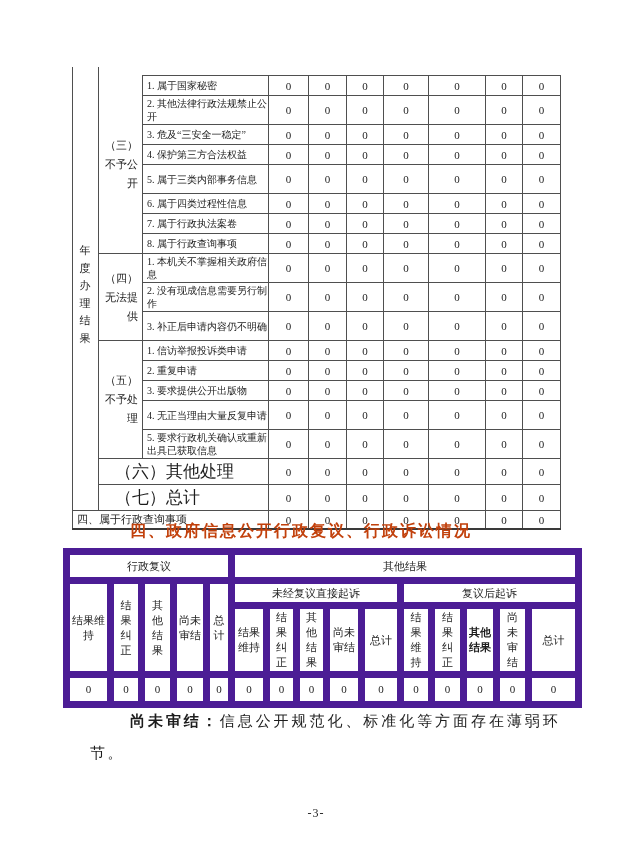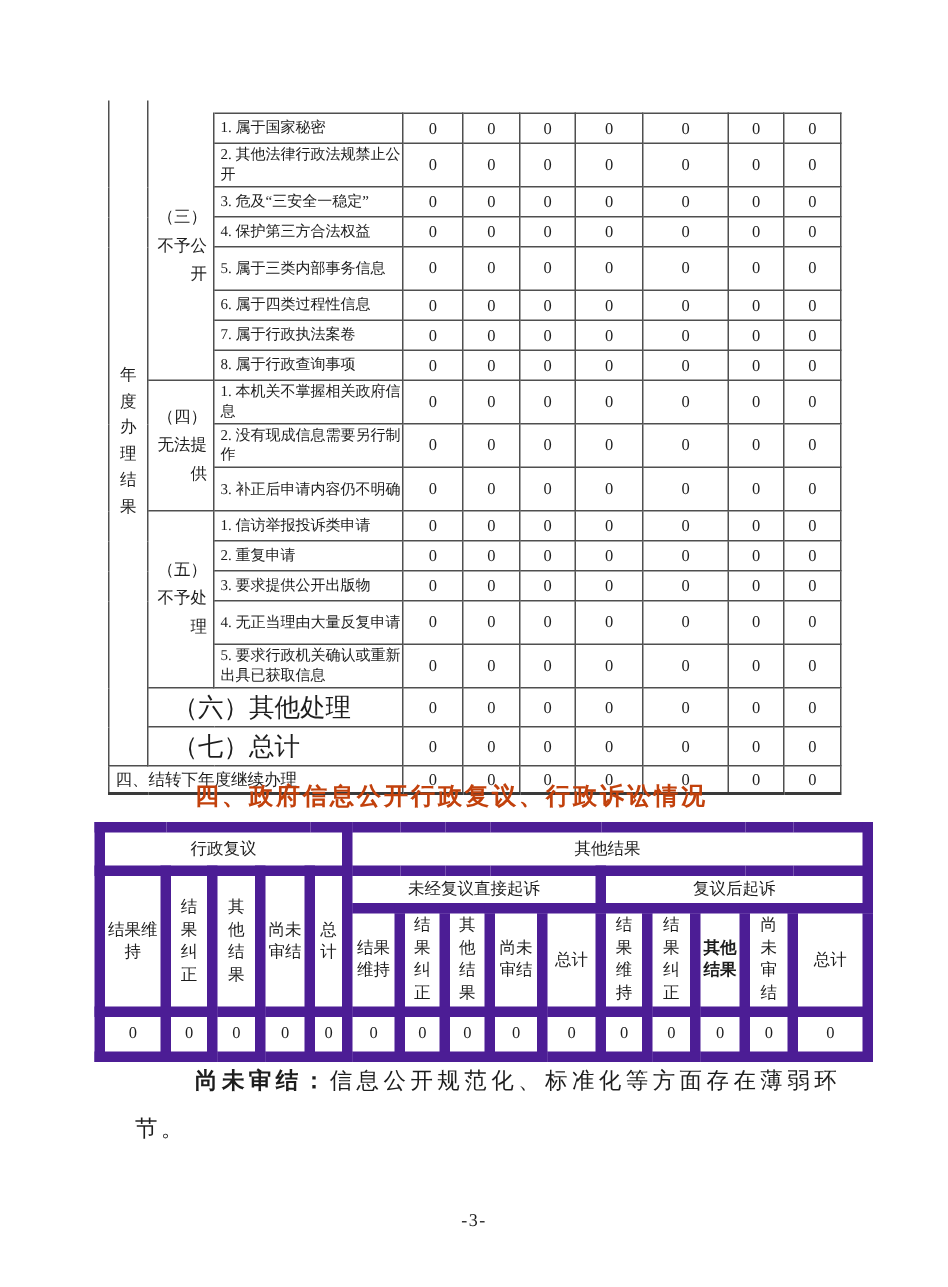--- a/index.html
+++ b/index.html
@@ -14,21 +14,21 @@
   
   table{border-collapse:collapse;table-layout:fixed;}
   .t1{position:absolute;left:72px;top:75px;width:488px;}
   .t1 td{border:1px solid #4f4f4f;vertical-align:middle;overflow:hidden;}
   .t1 td.open{border-top:none;}
   .t1 tr.s{height:20px;}
   .t1 tr.d{height:29px;}
   .t1 tr.c{height:15px;}
   .t1 tr.c td{border-bottom:2px solid #3a3a3a;}
   .axis{vertical-align:top;}
-  .vtext{width:12px;margin:4px auto 0;font-size:11px;line-height:17.5px;word-break:break-all;text-align:center;}
+  .vtext{width:12px;margin:4px auto 0;font-size:11px;line-height:17.5px;word-break:break-all;}
   .cat{text-align:right;font-size:11px;line-height:19px;word-break:break-all;padding:0 4px;}
   .item{font-size:10px;line-height:13px;padding:1px 1px 1px 4px;word-break:break-all;text-align:left;margin-left:45px;}
   .span2{font-size:17px;padding-left:16px;text-align:left;font-family:Liberation Mono, monospace;}
   .span3{font-size:11px;padding-left:4px;text-align:left;}
   .t1 .val{text-align:center;font-size:11px;}
 
   
   .h4,.h5{position:absolute;font-family:"Liberation Sans","DejaVu Sans",sans-serif;
           font-weight:bold;font-size:16px;color:#c2410c;white-space:nowrap;}
   .h4{left:130px;top:521px;letter-spacing:2px;}
@@ -271,21 +271,21 @@
 
       <td class="val">0</td>
           <td class="val">0</td>
           <td class="val">0</td>
           <td class="val">0</td>
           <td class="val">0</td>
           <td class="val">0</td>
           <td class="val">0</td>
         </tr>
       <tr class="c">
-        <td class="span3" colspan="3">四、结转下年度继续办理</td>
+        <td class="span3" colspan="3">四、属于行政查询事项</td>
 
       <td class="val">0</td>
           <td class="val">0</td>
           <td class="val">0</td>
           <td class="val">0</td>
           <td class="val">0</td>
           <td class="val">0</td>
           <td class="val">0</td>
         </tr>
     </tbody>

